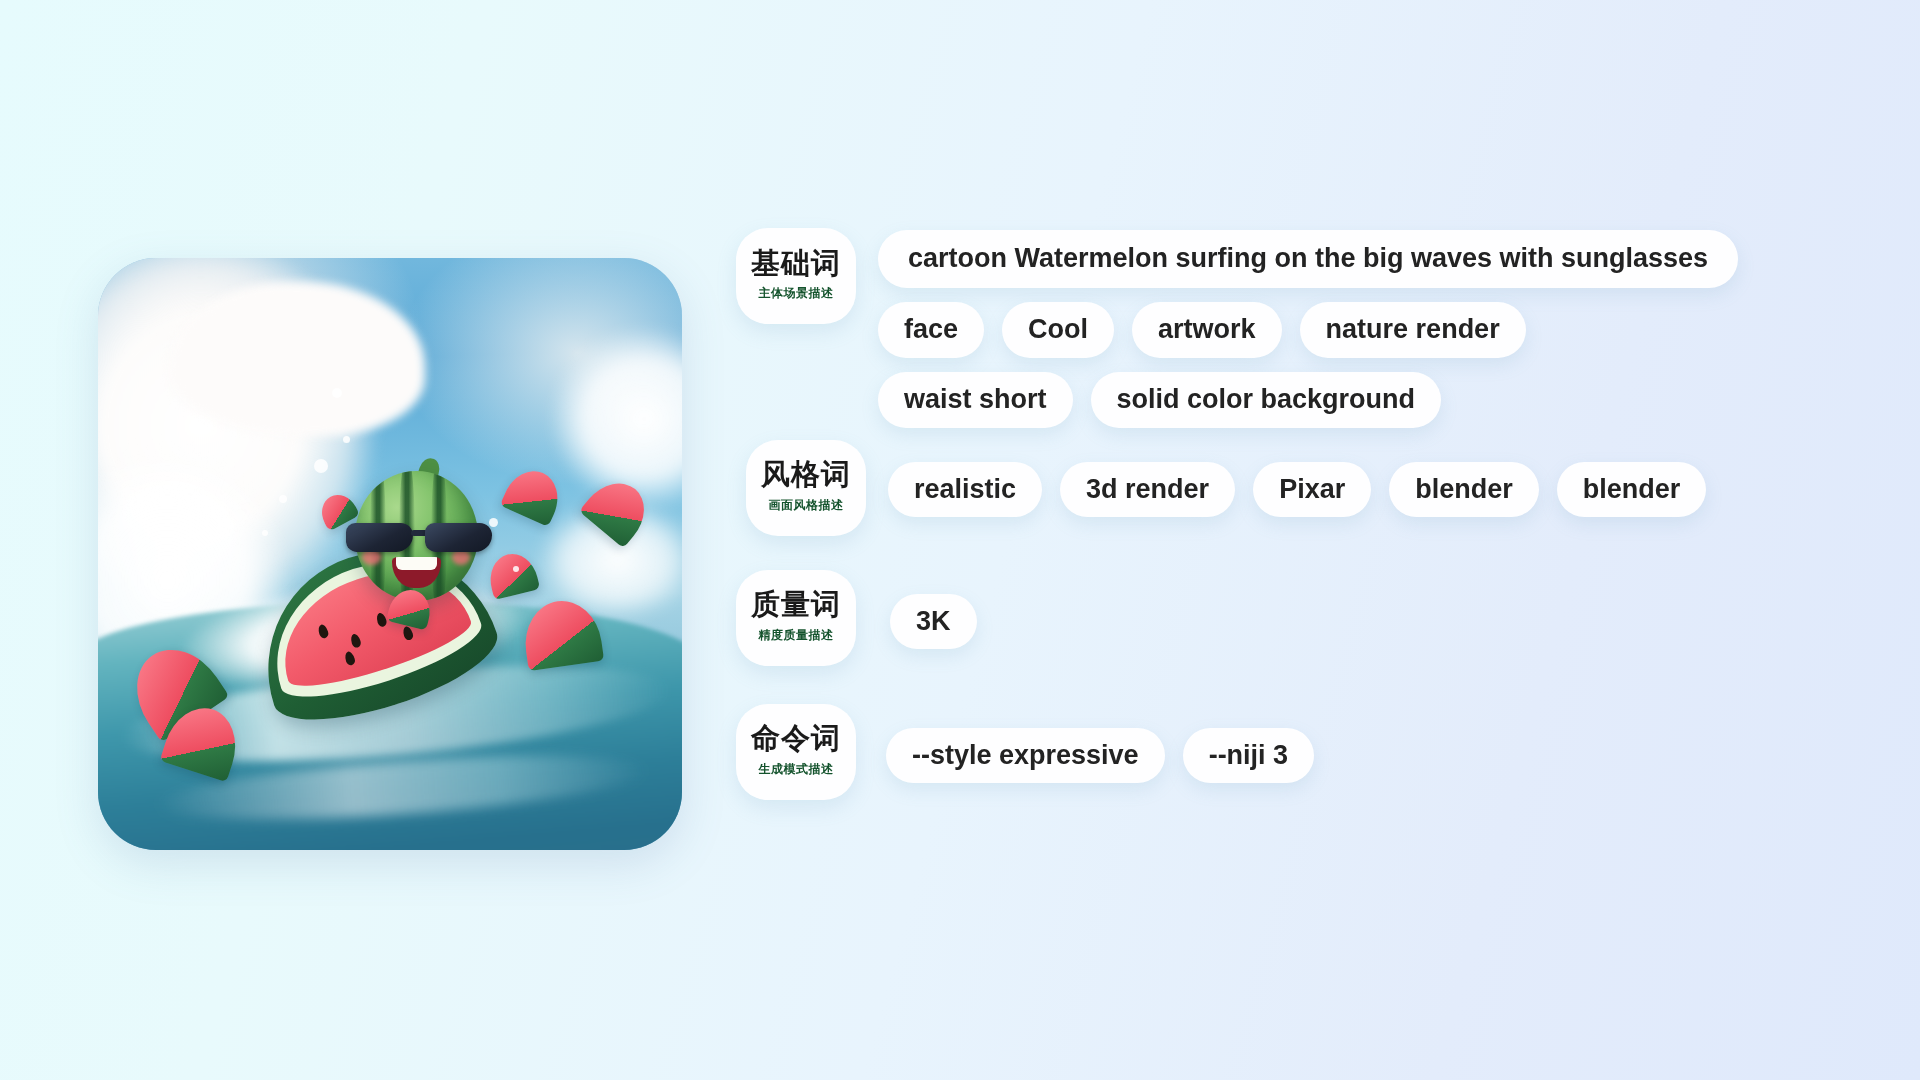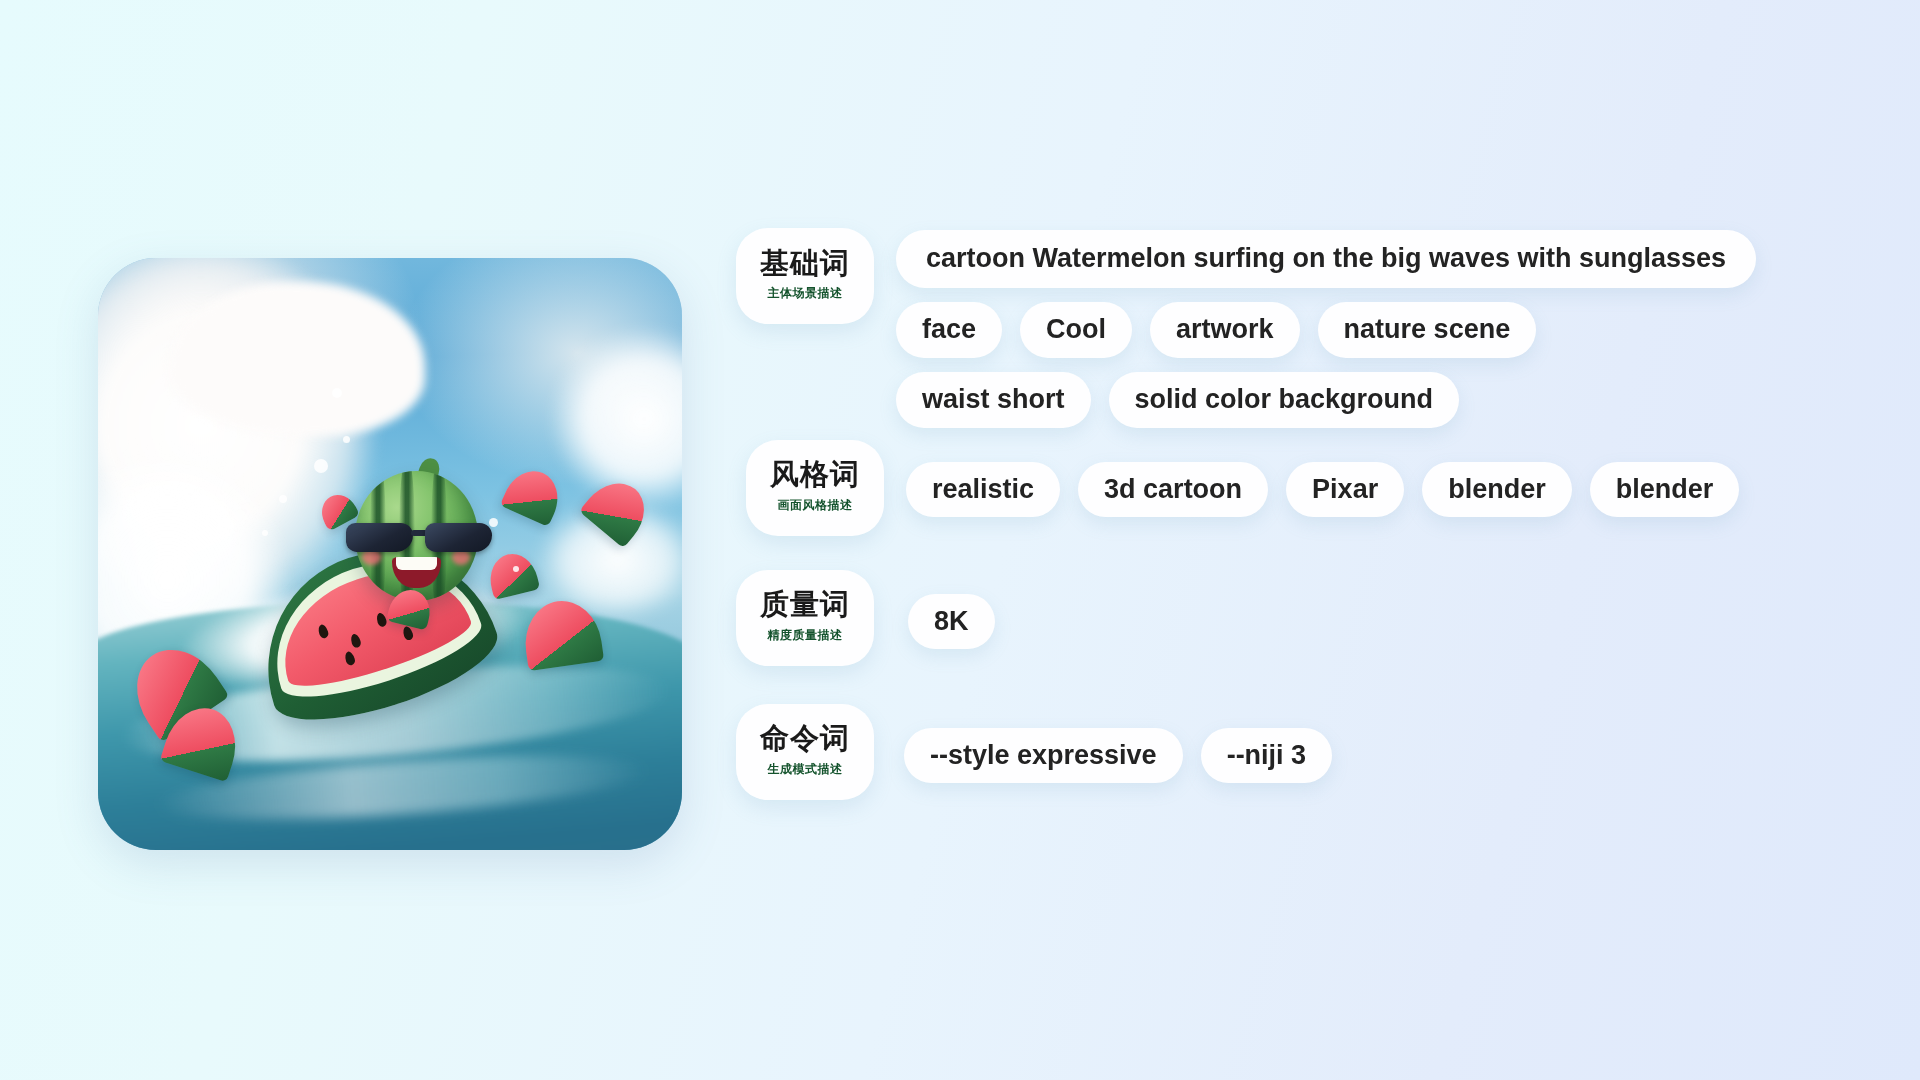--- a/index.html
+++ b/index.html
@@ -266,21 +266,21 @@
   }
 
   .group {
     display: flex;
     align-items: flex-start;
     margin-bottom: 6px;
   }
 
   .cat-card {
     flex: 0 0 auto;
-    width: 138px;
+    width: 120px;
     min-height: 96px;
     background: #fefeff;
     border-radius: 32px;
     box-shadow: 0 8px 20px rgba(110, 160, 190, 0.16);
     display: flex;
     flex-direction: column;
     align-items: center;
     justify-content: center;
     padding: 14px 8px 16px;
   }
@@ -424,53 +424,53 @@
         <div class="cat-sub">主体场景描述</div>
       </div>
       <div class="chips-col">
         <div class="chip-row">
           <span class="chip wide">cartoon Watermelon surfing on the big waves with sunglasses</span>
         </div>
         <div class="chip-row">
           <span class="chip">face</span>
           <span class="chip">Cool</span>
           <span class="chip">artwork</span>
-          <span class="chip">nature scene</span>
+          <span class="chip">nature render</span>
         </div>
         <div class="chip-row">
           <span class="chip">waist short</span>
           <span class="chip">solid color background</span>
         </div>
       </div>
     </div>
 
     <div class="group style">
       <div class="cat-card">
         <div class="cat-title">风格词</div>
         <div class="cat-sub">画面风格描述</div>
       </div>
       <div class="chips-col">
         <div class="chip-row">
           <span class="chip">realistic</span>
-          <span class="chip">3d cartoon</span>
+          <span class="chip">3d render</span>
           <span class="chip">Pixar</span>
           <span class="chip">blender</span>
           <span class="chip">blender</span>
         </div>
       </div>
     </div>
 
     <div class="group qual">
       <div class="cat-card">
         <div class="cat-title">质量词</div>
         <div class="cat-sub">精度质量描述</div>
       </div>
       <div class="chips-col">
         <div class="chip-row">
-          <span class="chip">8K</span>
+          <span class="chip">3K</span>
         </div>
       </div>
     </div>
 
     <div class="group cmd">
       <div class="cat-card">
         <div class="cat-title">命令词</div>
         <div class="cat-sub">生成模式描述</div>
       </div>
       <div class="chips-col">

